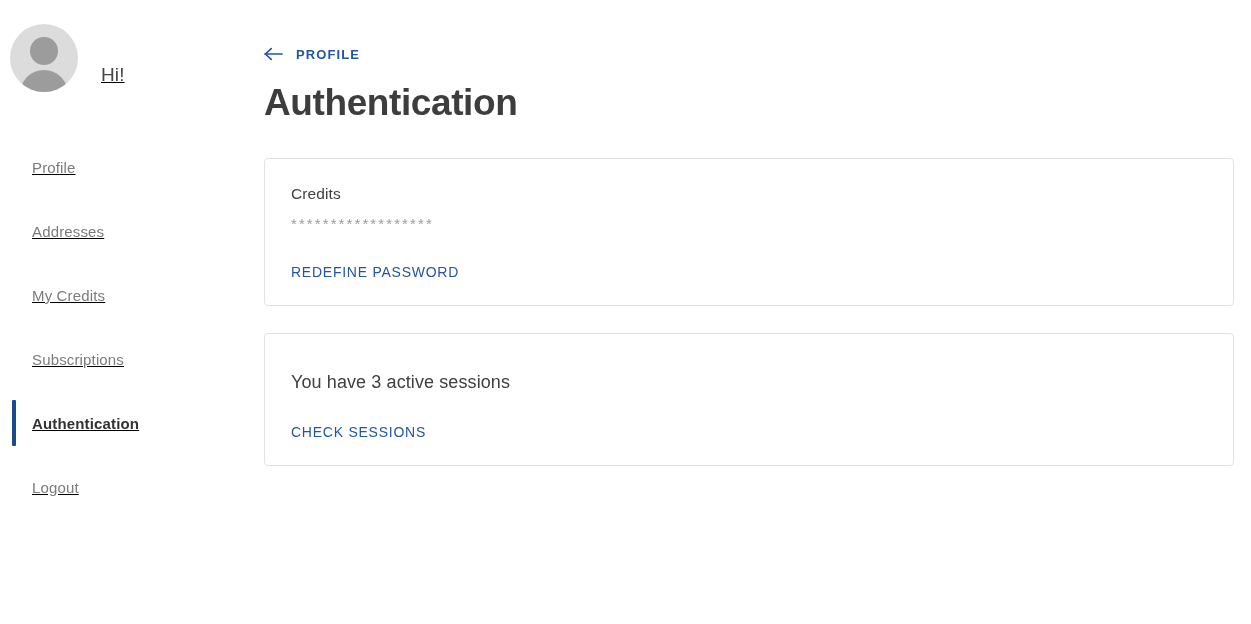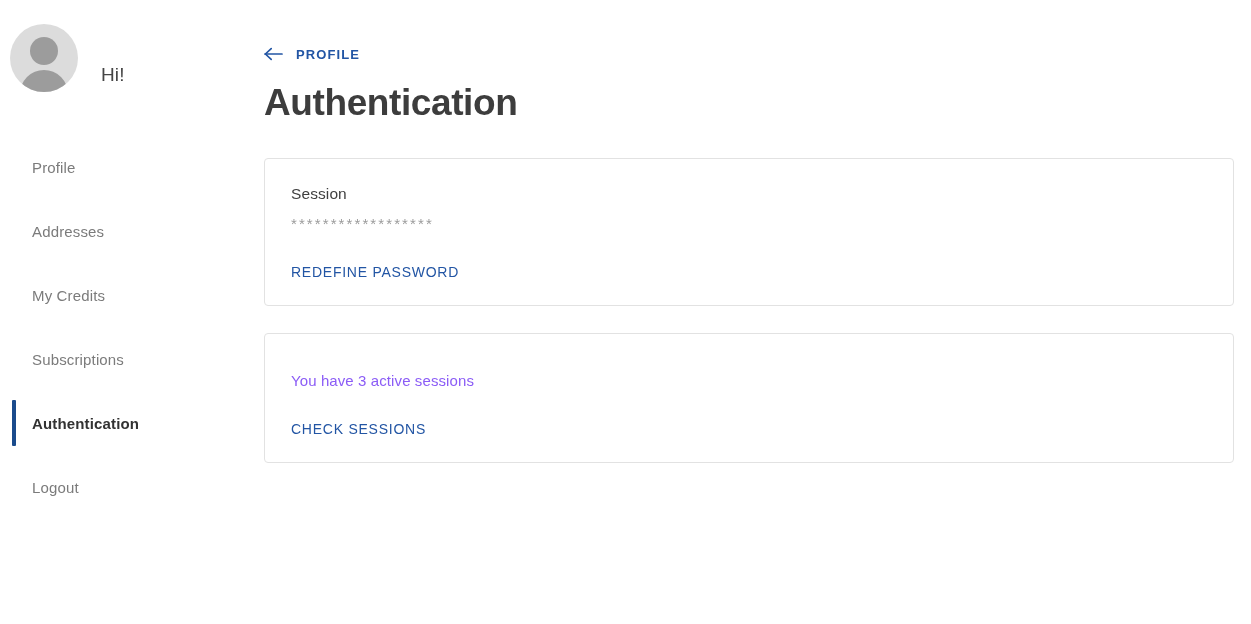--- a/index.html
+++ b/index.html
@@ -27,20 +27,21 @@
   }
 
   
   .sidebar {
     width: 262px;
     flex: 0 0 262px;
     height: 624px;
     background: #ffffff;
     position: relative;
     padding-top: 12px;
+    text-decoration: underline;
   }
 
   .user-block {
     display: flex;
     align-items: flex-end;
     padding-left: 10px;
     height: 80px;
   }
 
   .avatar {
@@ -161,22 +162,22 @@
 
   .card-title {
     font-size: 15.5px;
     color: #3f3f3f;
     letter-spacing: .1px;
     line-height: 1.2;
   }
 
   .card-sub {
     margin-top: 12px;
-    font-size: 15px;
-    color: #8b5cf6;
+    font-size: 18px;
+    color: #404040;
     letter-spacing: .1px;
     min-height: 18px;
     line-height: 1.2;
   }
 
   .password-mask {
     margin-top: 11px;
     font-size: 15px;
     color: #9b9b9b;
     letter-spacing: 2.1px;
@@ -243,21 +244,21 @@
         </svg>
       </span>
       <span>PROFILE</span>
     </div>
 
     <h1 class="page-title">Authentication</h1>
 
     <section class="cards">
 
       <div class="card">
-        <div class="card-title">Session</div>
+        <div class="card-title">Credits</div>
         <div class="password-mask">******************</div>
         <div class="card-action">REDEFINE PASSWORD</div>
       </div>
 
       <div class="card">
         <div class="card-sub">You have 3 active sessions</div>
         <div class="card-action">CHECK SESSIONS</div>
       </div>
 
     </section>

